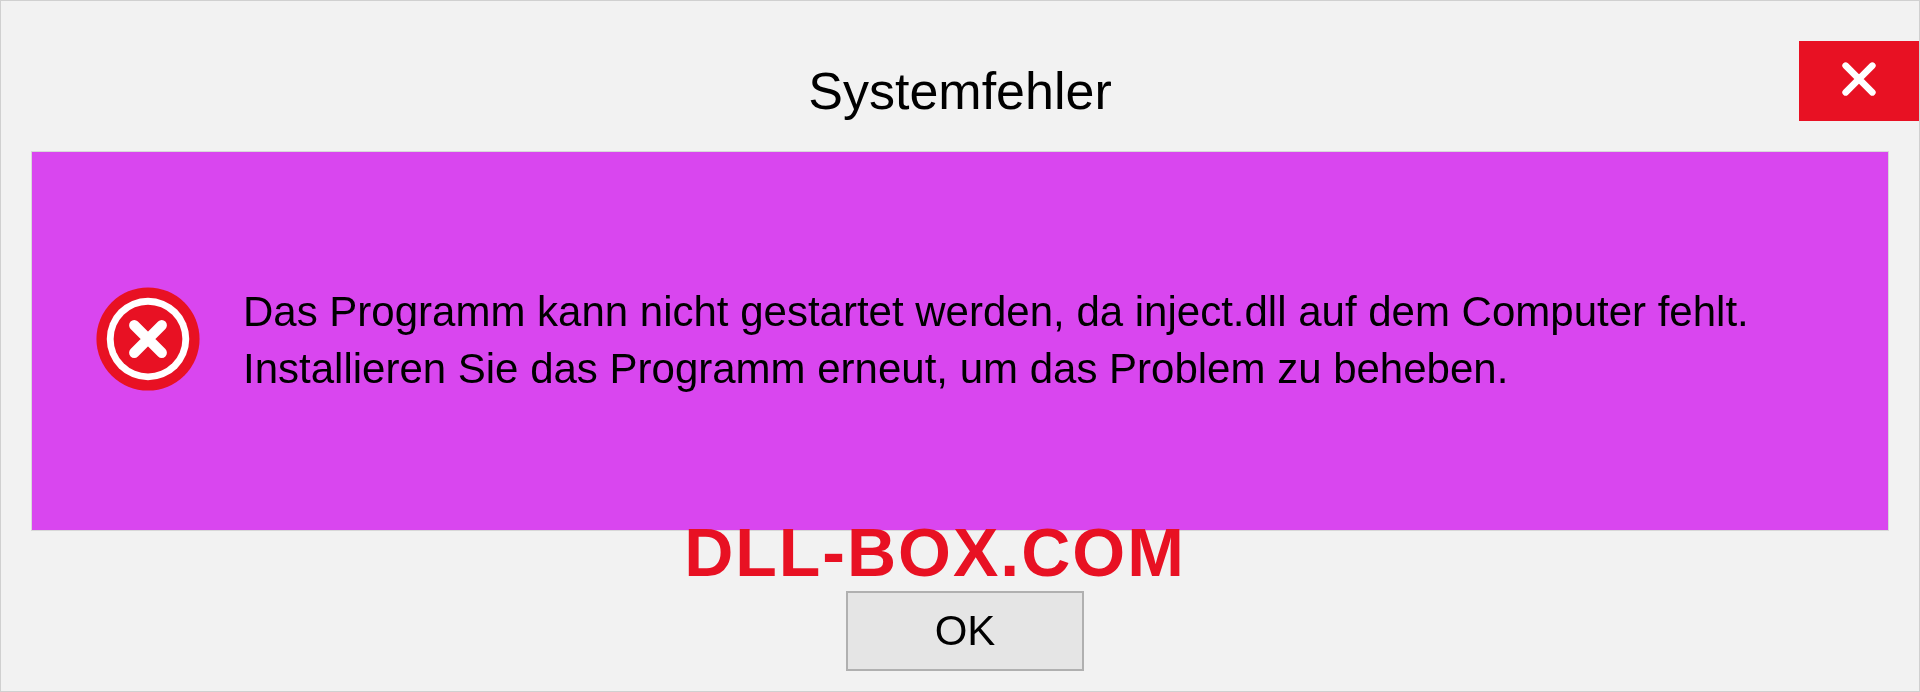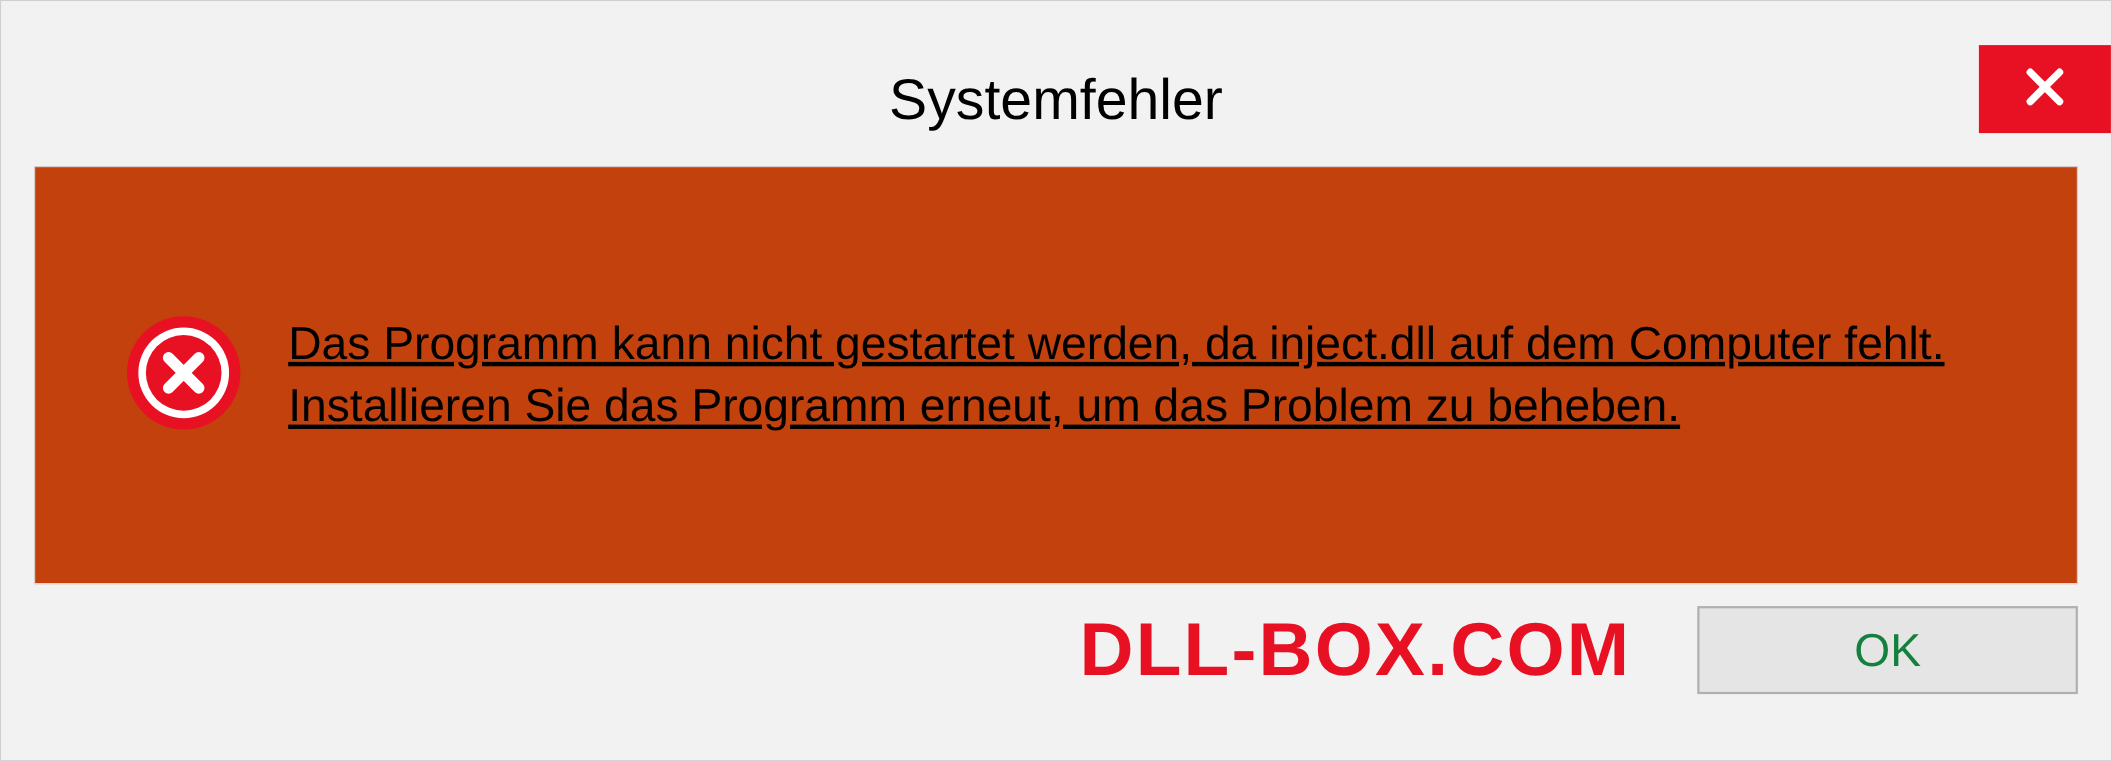--- a/index.html
+++ b/index.html
@@ -44,27 +44,26 @@
       align-items: center;
       justify-content: center;
       cursor: pointer;
     }
     .close-btn svg {
       width: 40px;
       height: 40px;
     }
     .content-panel {
       margin: 10px 30px 0 30px;
-      background: #c2410c;
+      background: #d946ef;
       border: 1px solid #d8d8d8;
       height: 380px;
       display: flex;
       align-items: center;
-      padding: 0 80px;
-      text-decoration: underline;
+      padding: 0 61px;
     }
     .error-icon {
       flex-shrink: 0;
       margin-right: 40px;
     }
     .error-icon svg {
       width: 110px;
       height: 110px;
     }
     .message {
@@ -76,37 +75,38 @@
     .footer {
       position: absolute;
       bottom: 0;
       left: 0;
       right: 0;
       height: 180px;
       display: flex;
       align-items: center;
       justify-content: flex-end;
       padding: 0 30px 20px 40px;
+      flex-direction: column;
     }
     .watermark {
       font-size: 68px;
       font-weight: 800;
       color: #e81123;
       letter-spacing: 2px;
       font-family: Arial, sans-serif;
       margin-right: 60px;
       white-space: nowrap;
     }
     .ok-button {
-      width: 346px;
+      width: 238px;
       height: 80px;
       background: #e5e5e5;
       border: 2px solid #b0b0b0;
       font-size: 42px;
-      color: #15803d;
+      color: #000000;
       display: flex;
       align-items: center;
       justify-content: center;
       cursor: pointer;
       font-family: inherit;
       font-weight: 400;
     }
   </style>
 </head>
 <body>

